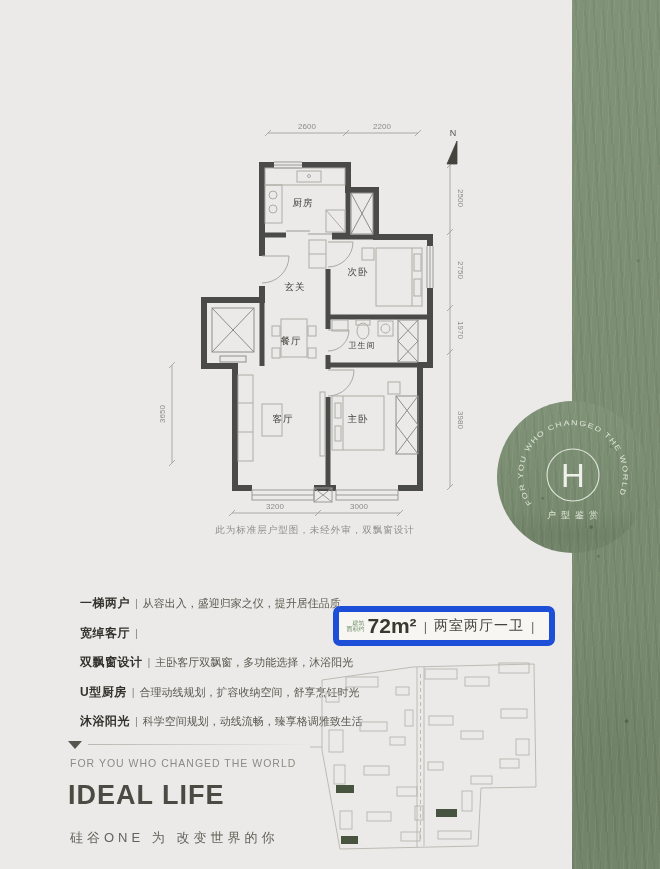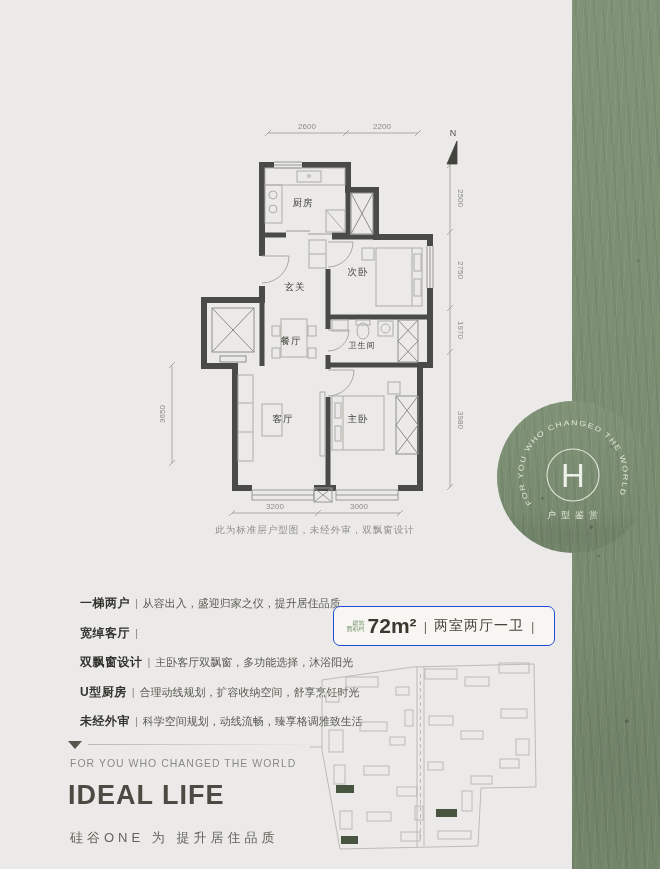--- a/index.html
+++ b/index.html
@@ -26,21 +26,21 @@
   .caption{position:absolute;left:150px;top:524px;width:330px;text-align:center;
            font-size:9.5px;color:#8f8f89;letter-spacing:1px;}
   
   .features{position:absolute;left:68px;top:595px;width:290px;}
   .feature{display:flex;align-items:baseline;margin-bottom:12.5px;font-size:11px;
            color:#5a5a52;white-space:nowrap;}
   .feature .term{font-weight:bold;font-size:12px;color:#33332d;letter-spacing:.5px;margin-left:12px;}
   .feature .fsep{margin:0 5px;color:#8a8a82;}
   
   .badge{position:absolute;left:333px;top:606px;width:222px;height:40px;box-sizing:border-box;
-         border:1px solid #1d4ed8;border-radius:7px;background:#f7f6f2;
+         border:6px solid #1d4ed8;border-radius:7px;background:#f7f6f2;
          display:flex;align-items:center;justify-content:center;}
   .badge .prefix{display:flex;flex-direction:column;font-size:6px;line-height:6.5px;
                  color:#73906b;margin-right:3px;text-align:right;}
   .badge .area{font-size:21px;font-weight:bold;color:#39392f;}
   .badge .bsep{margin:0 7px;color:#6e6e66;font-size:13px;}
   .badge .layout{font-size:14px;color:#45453d;letter-spacing:1px;}
   
   .divider{position:absolute;left:68px;top:741px;width:250px;height:9px;}
   .divider .tri{position:absolute;left:0;top:0;width:0;height:0;display:block;
                 border-left:7px solid transparent;border-right:7px solid transparent;
@@ -228,21 +228,21 @@
     <span class="term">双飘窗设计</span>
     <span class="fsep">|</span>
     <span class="desc">主卧客厅双飘窗，多功能选择，沐浴阳光</span>
   </div>
   <div class="feature">
     <span class="term">U型厨房</span>
     <span class="fsep">|</span>
     <span class="desc">合理动线规划，扩容收纳空间，舒享烹饪时光</span>
   </div>
   <div class="feature">
-    <span class="term">未经外审</span>
+    <span class="term">沐浴阳光</span>
     <span class="fsep">|</span>
     <span class="desc">科学空间规划，动线流畅，臻享格调雅致生活</span>
   </div>
 </div>
 
 <div class="badge">
   <span class="prefix">
     <span>建筑</span>
     <span>面积约</span>
   </span>
@@ -251,21 +251,21 @@
   <span class="layout">两室两厅一卫</span>
   <span class="bsep">|</span>
 </div>
 
 <div class="divider">
   <span class="tri"></span>
   <span class="dline"></span>
 </div>
 <div class="slogan-en">FOR YOU WHO CHANGED THE WORLD</div>
 <div class="ideal">IDEAL LIFE</div>
-<div class="slogan-cn">硅谷ONE 为 提升居住品质</div>
+<div class="slogan-cn">硅谷ONE 为 改变世界的你</div>
 
 <div class="siteplan">
   <svg viewBox="0 0 238 216">
     <g stroke="#b7b7af" stroke-width="0.9" fill="none">
       <path d="M12 30 L103 17 L224 14 L226 137 L171 138 L168 196 L30 199 L12 100 Z"></path>
       <path d="M0 97 H12"></path>
       <path d="M107 17 V197 M114 17 V196"></path>
       <path d="M110.5 24 V192" stroke-dasharray="4 3"></path>
     </g>
     <g stroke="#b7b7af" stroke-width="0.9" fill="none">

